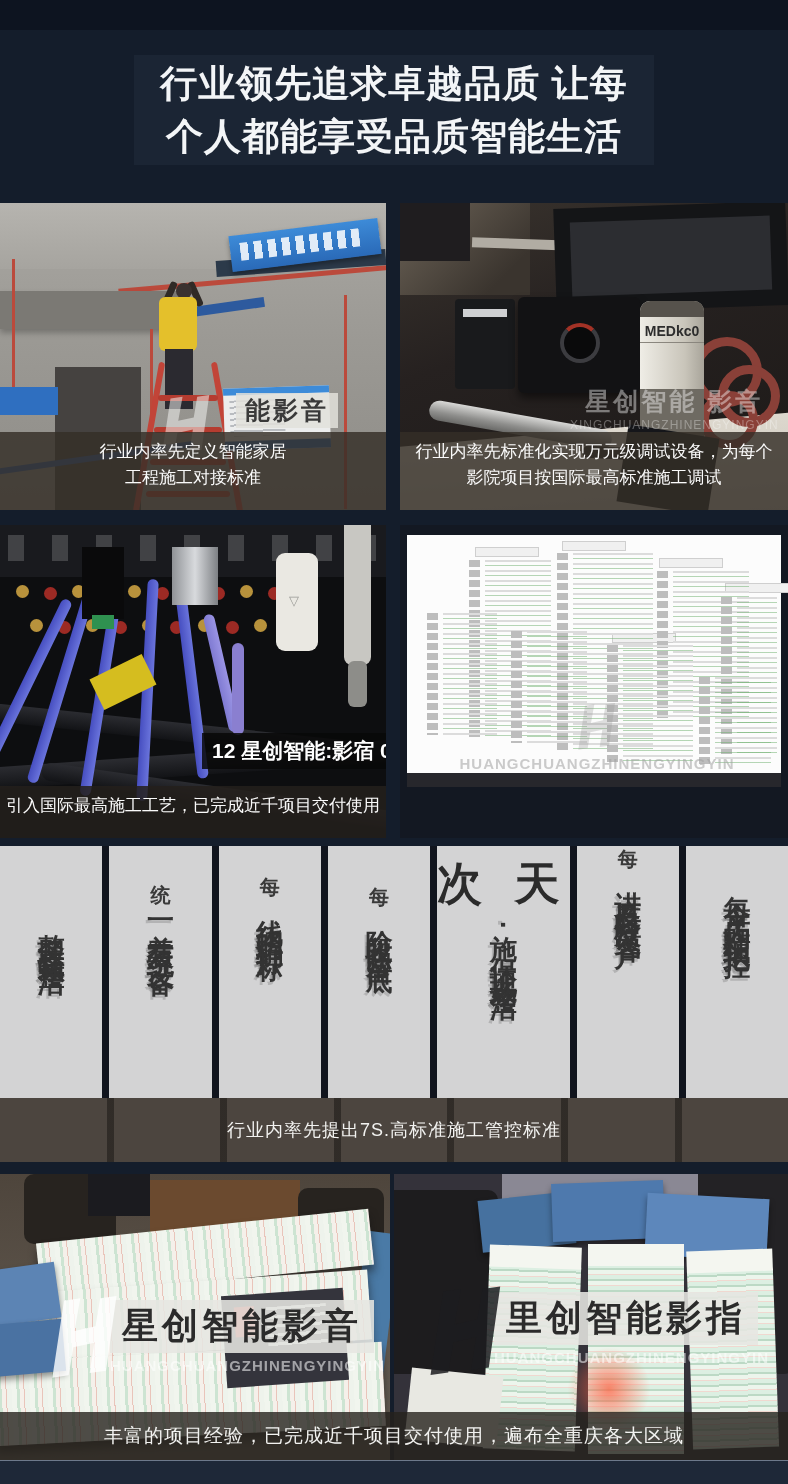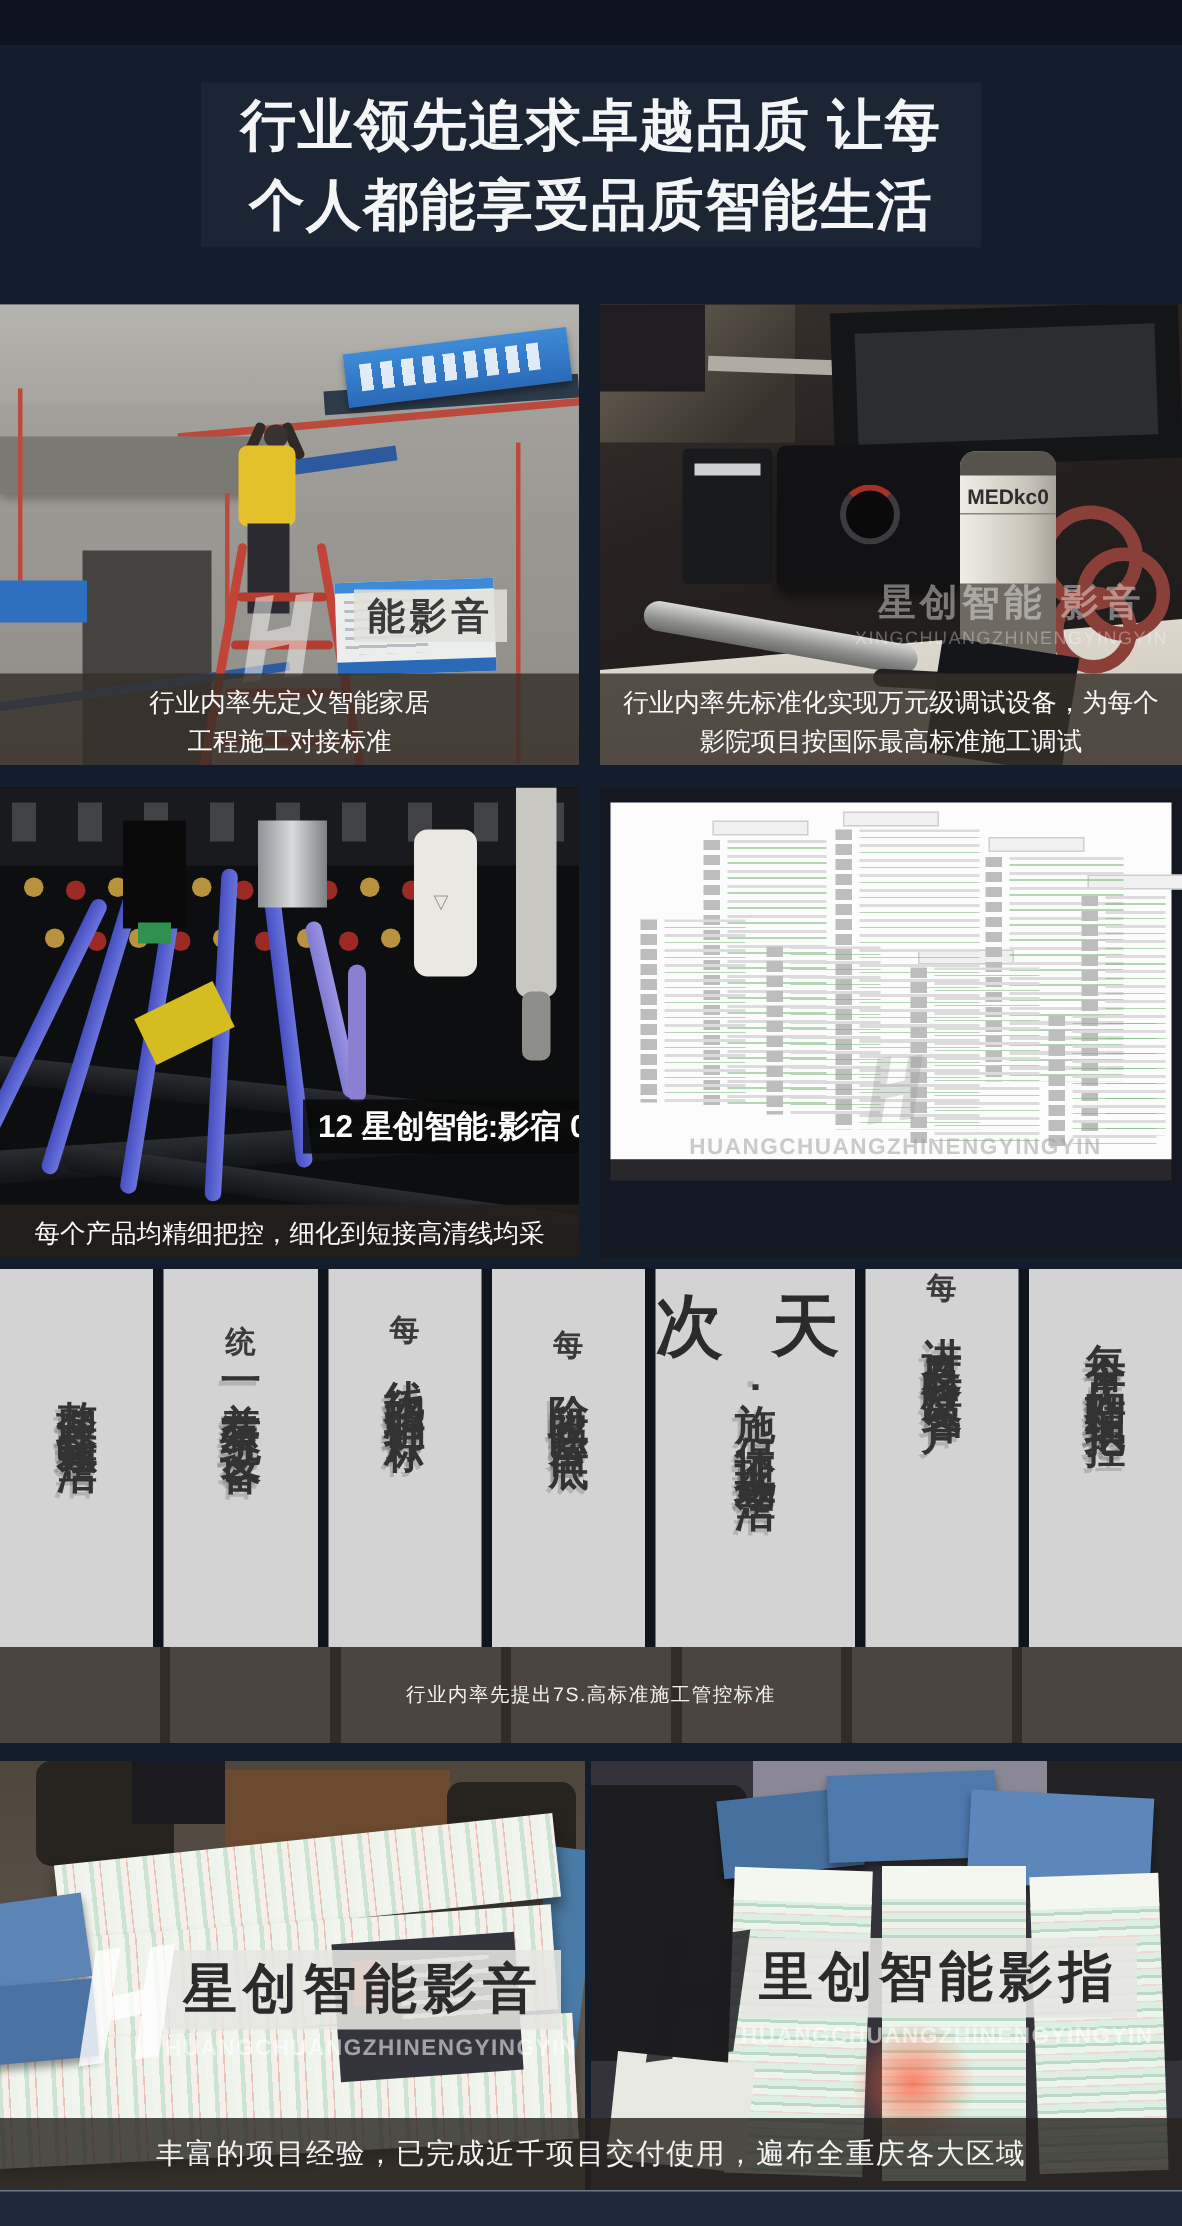--- a/index.html
+++ b/index.html
@@ -12,21 +12,21 @@
   .top-strip { position:absolute; left:0; top:0; width:788px; height:30px; background:#0d1420; }
   .title-box {
     position:absolute; left:134px; top:55px; width:520px; height:110px;
     background:#1b2534; display:flex; flex-direction:column; justify-content:center; text-align:center;
   }
   .title-line { color:#f3f5f7; font-size:37px; font-weight:bold; line-height:53px; letter-spacing:1px; white-space:nowrap; }
 
   
   .photo { position:absolute; overflow:hidden; }
   .cap {
-    position:absolute; left:0; right:0; bottom:0; padding:7px 4px 2px;
+    position:absolute; left:0; right:0; bottom:0; padding:7px 4px 19px;
     background:rgba(52,46,39,.82); text-align:center; color:#fafafa;
   }
   .cap .l1 { font-size:17px; line-height:26px; }
   .cap .l2 { font-size:17px; line-height:26px; }
 
   
   .p1 { left:0; top:203px; width:386px; height:307px; background:linear-gradient(180deg,#a9a7a2 0%,#9b9994 45%,#8e8c87 100%); }
   .p1-ceiling { position:absolute; left:0; top:0; width:100%; height:66px; background:linear-gradient(180deg,#b6b4af,#a6a49f); }
   .p1-beam { position:absolute; left:0; top:88px; width:178px; height:38px; background:#7b7974; box-shadow:0 4px 6px rgba(0,0,0,.25); }
   .p1-door { position:absolute; left:55px; top:164px; width:86px; height:143px; background:#454240; }
@@ -131,21 +131,21 @@
   .scard .top { font-size:20px; font-weight:bold; color:#3a3a3a; line-height:22px; min-height:0; }
   .scard .big { font-size:45px; font-weight:bold; color:#2b2b2b; letter-spacing:10px; white-space:nowrap; z-index:2; }
   .scard .v {
     writing-mode:vertical-rl; font-size:27px; font-weight:bold; color:#333; letter-spacing:7px; line-height:1.05;
     text-shadow:-2px 3px 0 rgba(70,70,70,.22);
   }
   .seven-bar {
     height:64px; background:#4c453f; display:flex; align-items:center; justify-content:center;
     background-image:repeating-linear-gradient(90deg,transparent 0 106.6px,rgba(15,13,11,.45) 106.6px 113.6px);
   }
-  .seven-bar span { color:#f2f2f0; font-size:13px; letter-spacing:1px; }
+  .seven-bar span { color:#f2f2f0; font-size:18px; letter-spacing:1px; }
 
   
   .row3 { position:absolute; left:0; top:1174px; width:788px; height:286px; }
   .pL { position:absolute; left:0; top:0; width:390px; height:286px; background:linear-gradient(180deg,#4e453c,#6a6258); overflow:hidden; }
   .pR { position:absolute; left:394px; top:0; width:394px; height:286px; background:#34323a; overflow:hidden; }
   .chair { position:absolute; background:#27231f; border-radius:10px; }
   .wood { position:absolute; left:150px; top:6px; width:150px; height:62px; background:#6b4a2f; }
   .monL { position:absolute; left:88px; top:0; width:62px; height:42px; background:#1b1b1f; }
   .blue-edge { position:absolute; left:356px; top:58px; width:34px; height:170px; background:#4a7aa6; transform:rotate(7deg); }
   .fan { position:absolute; box-shadow:0 7px 9px rgba(20,20,20,.55);
@@ -266,21 +266,21 @@
     <div class="cable" style="left:186px;top:58px;height:196px;transform:rotate(-7deg);"></div>
     <div class="cable" style="left:216px;top:88px;height:120px;transform:rotate(-13deg);background:linear-gradient(90deg,#7f7ad2,#9a94e4);"></div>
     <div class="p3-hdmi"></div>
     <div class="p3-chrome"></div>
     <div class="p3-fibbr"></div>
     <div class="p3-eth"></div>
     <div class="p3-purple"></div>
     <div class="p3-tape"></div>
     <div class="p3-box">12 星创智能:影宿 0 亿</div>
     <div class="cap" style="background:rgba(36,32,28,.86);">
-      <div class="l1">每个产品均精细把控，细化到短接高清线均采</div>
+      <div class="l1">引入国际最高施工工艺，已完成近千项目交付使用</div>
     </div>
   </div>
 
   <div class="photo p4">
     <div class="p4-panel">
       <div class="cchdr" style="left:68px;top:12px;"></div>
       <div class="cchdr" style="left:155px;top:6px;"></div>
       <div class="cchdr" style="left:252px;top:23px;"></div>
       <div class="cchdr" style="left:318px;top:48px;"></div>
       <div class="cchdr" style="left:205px;top:98px;"></div>

